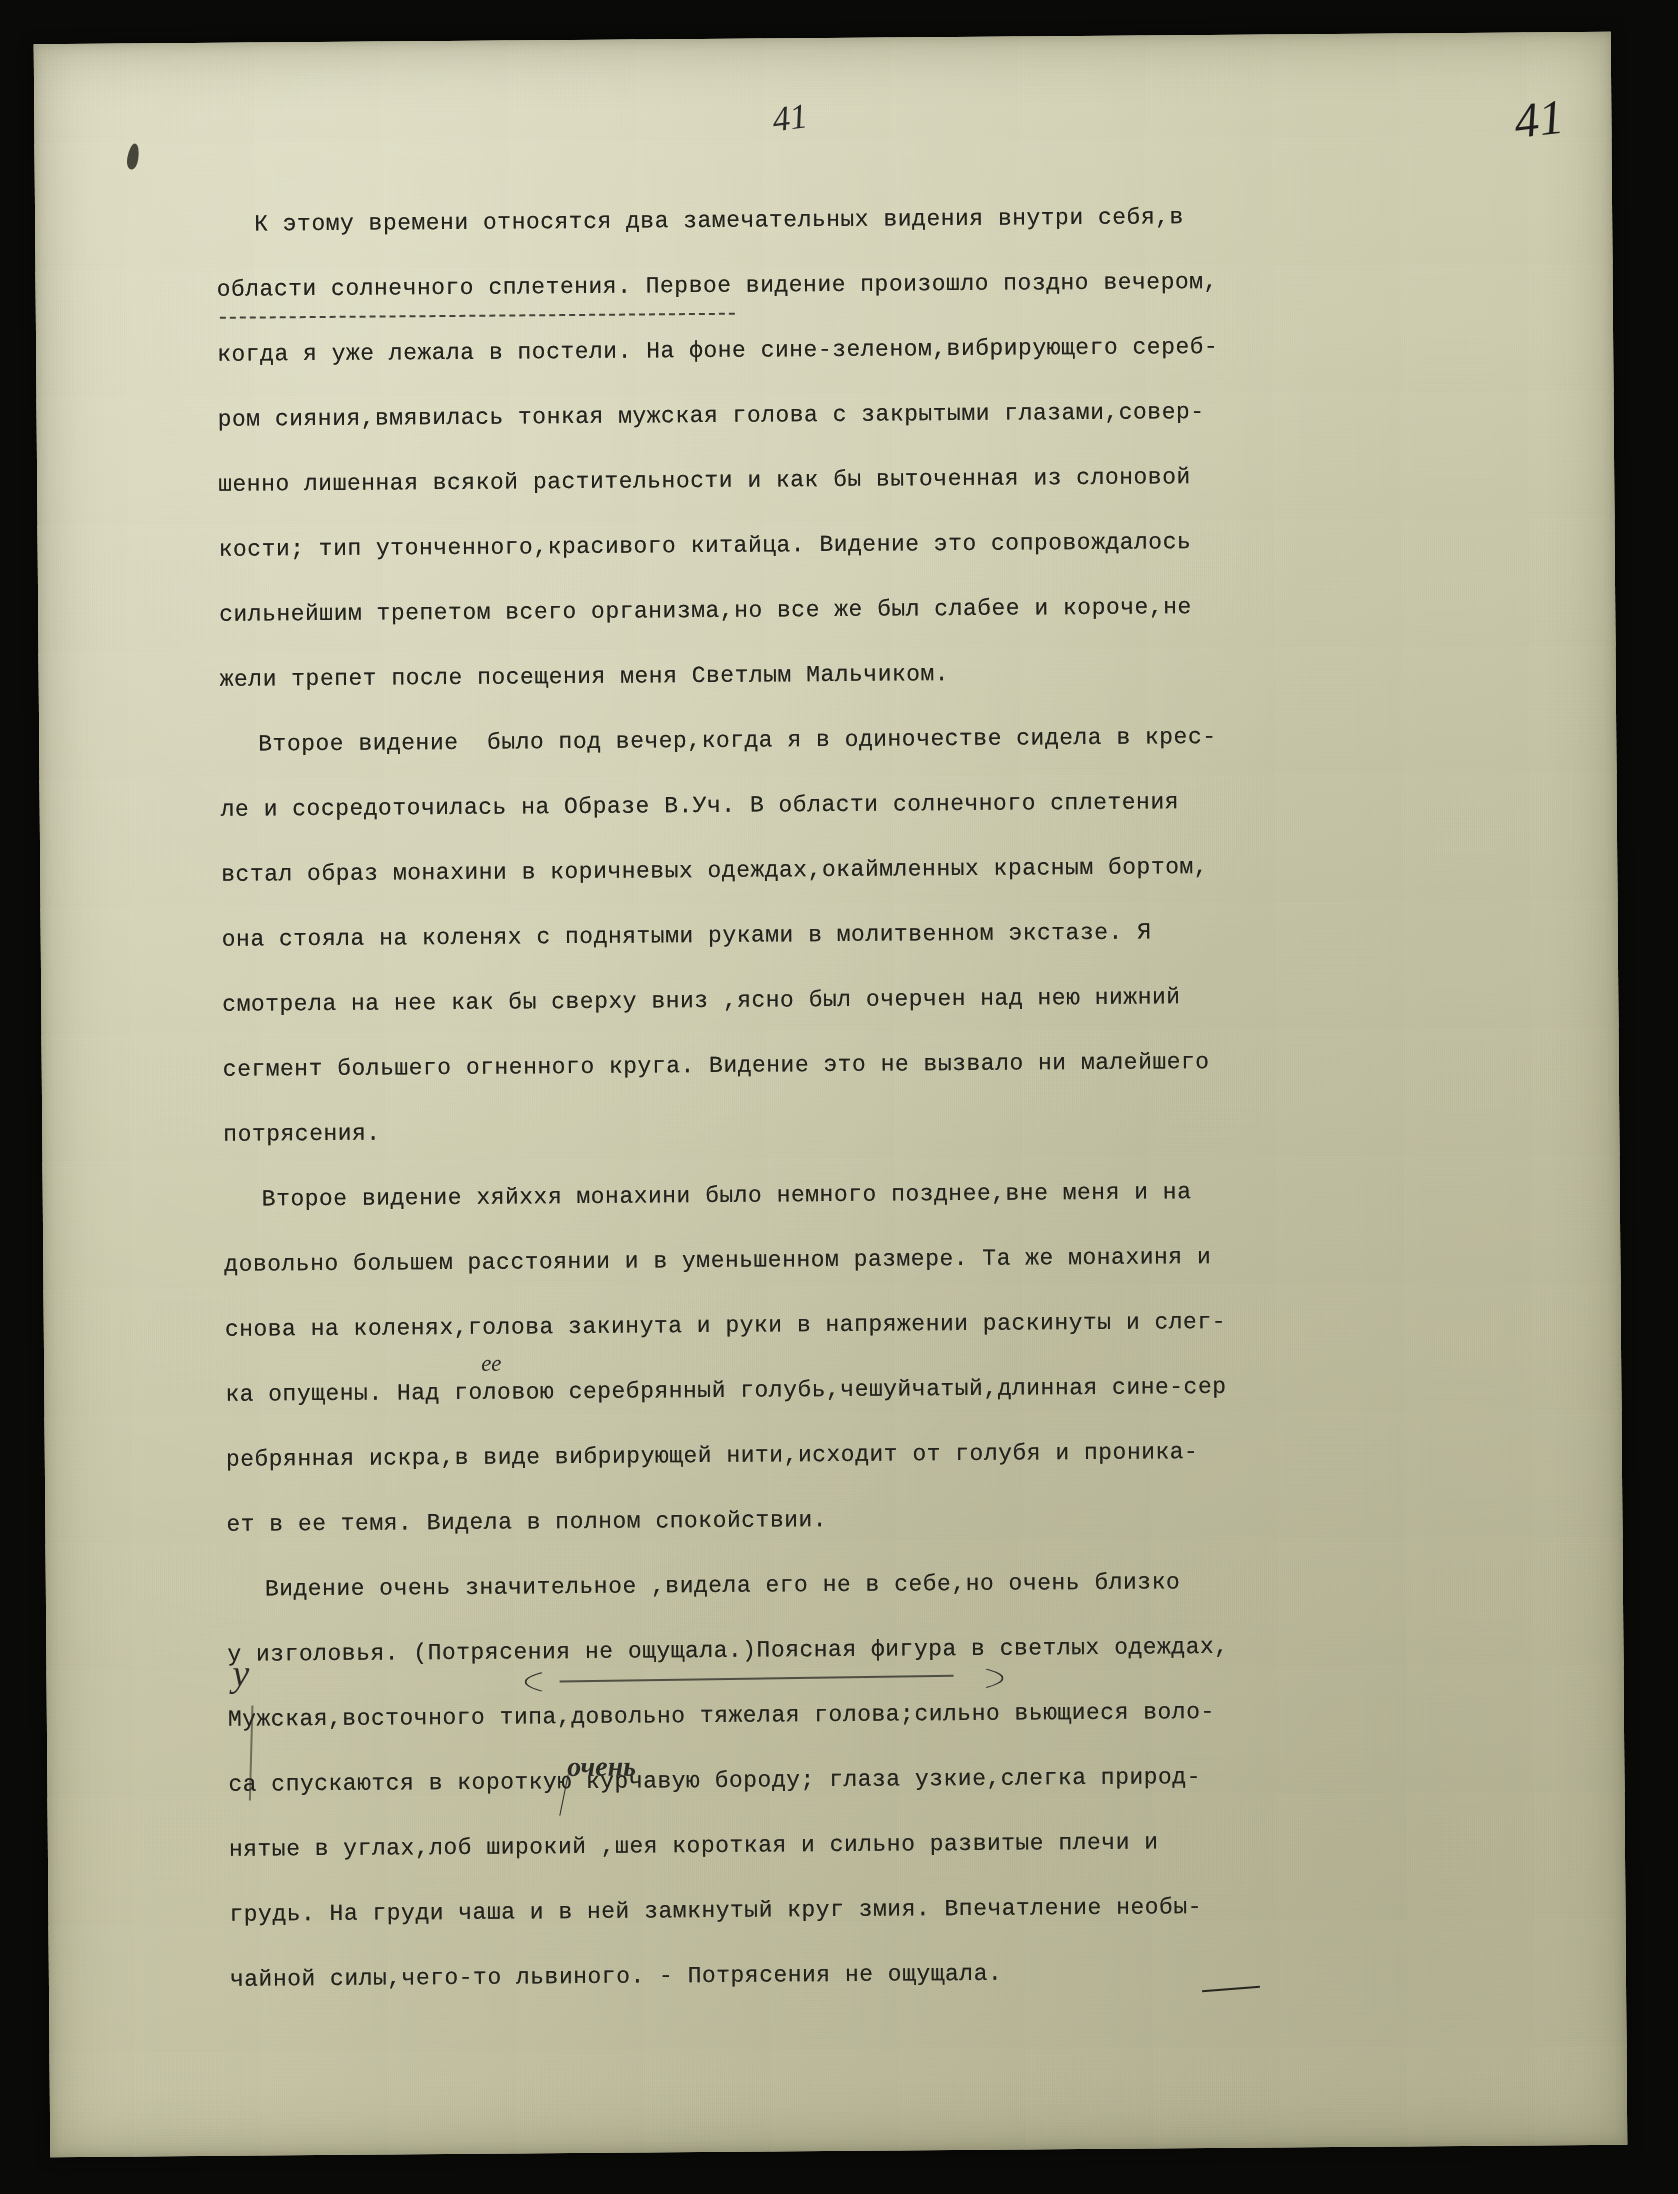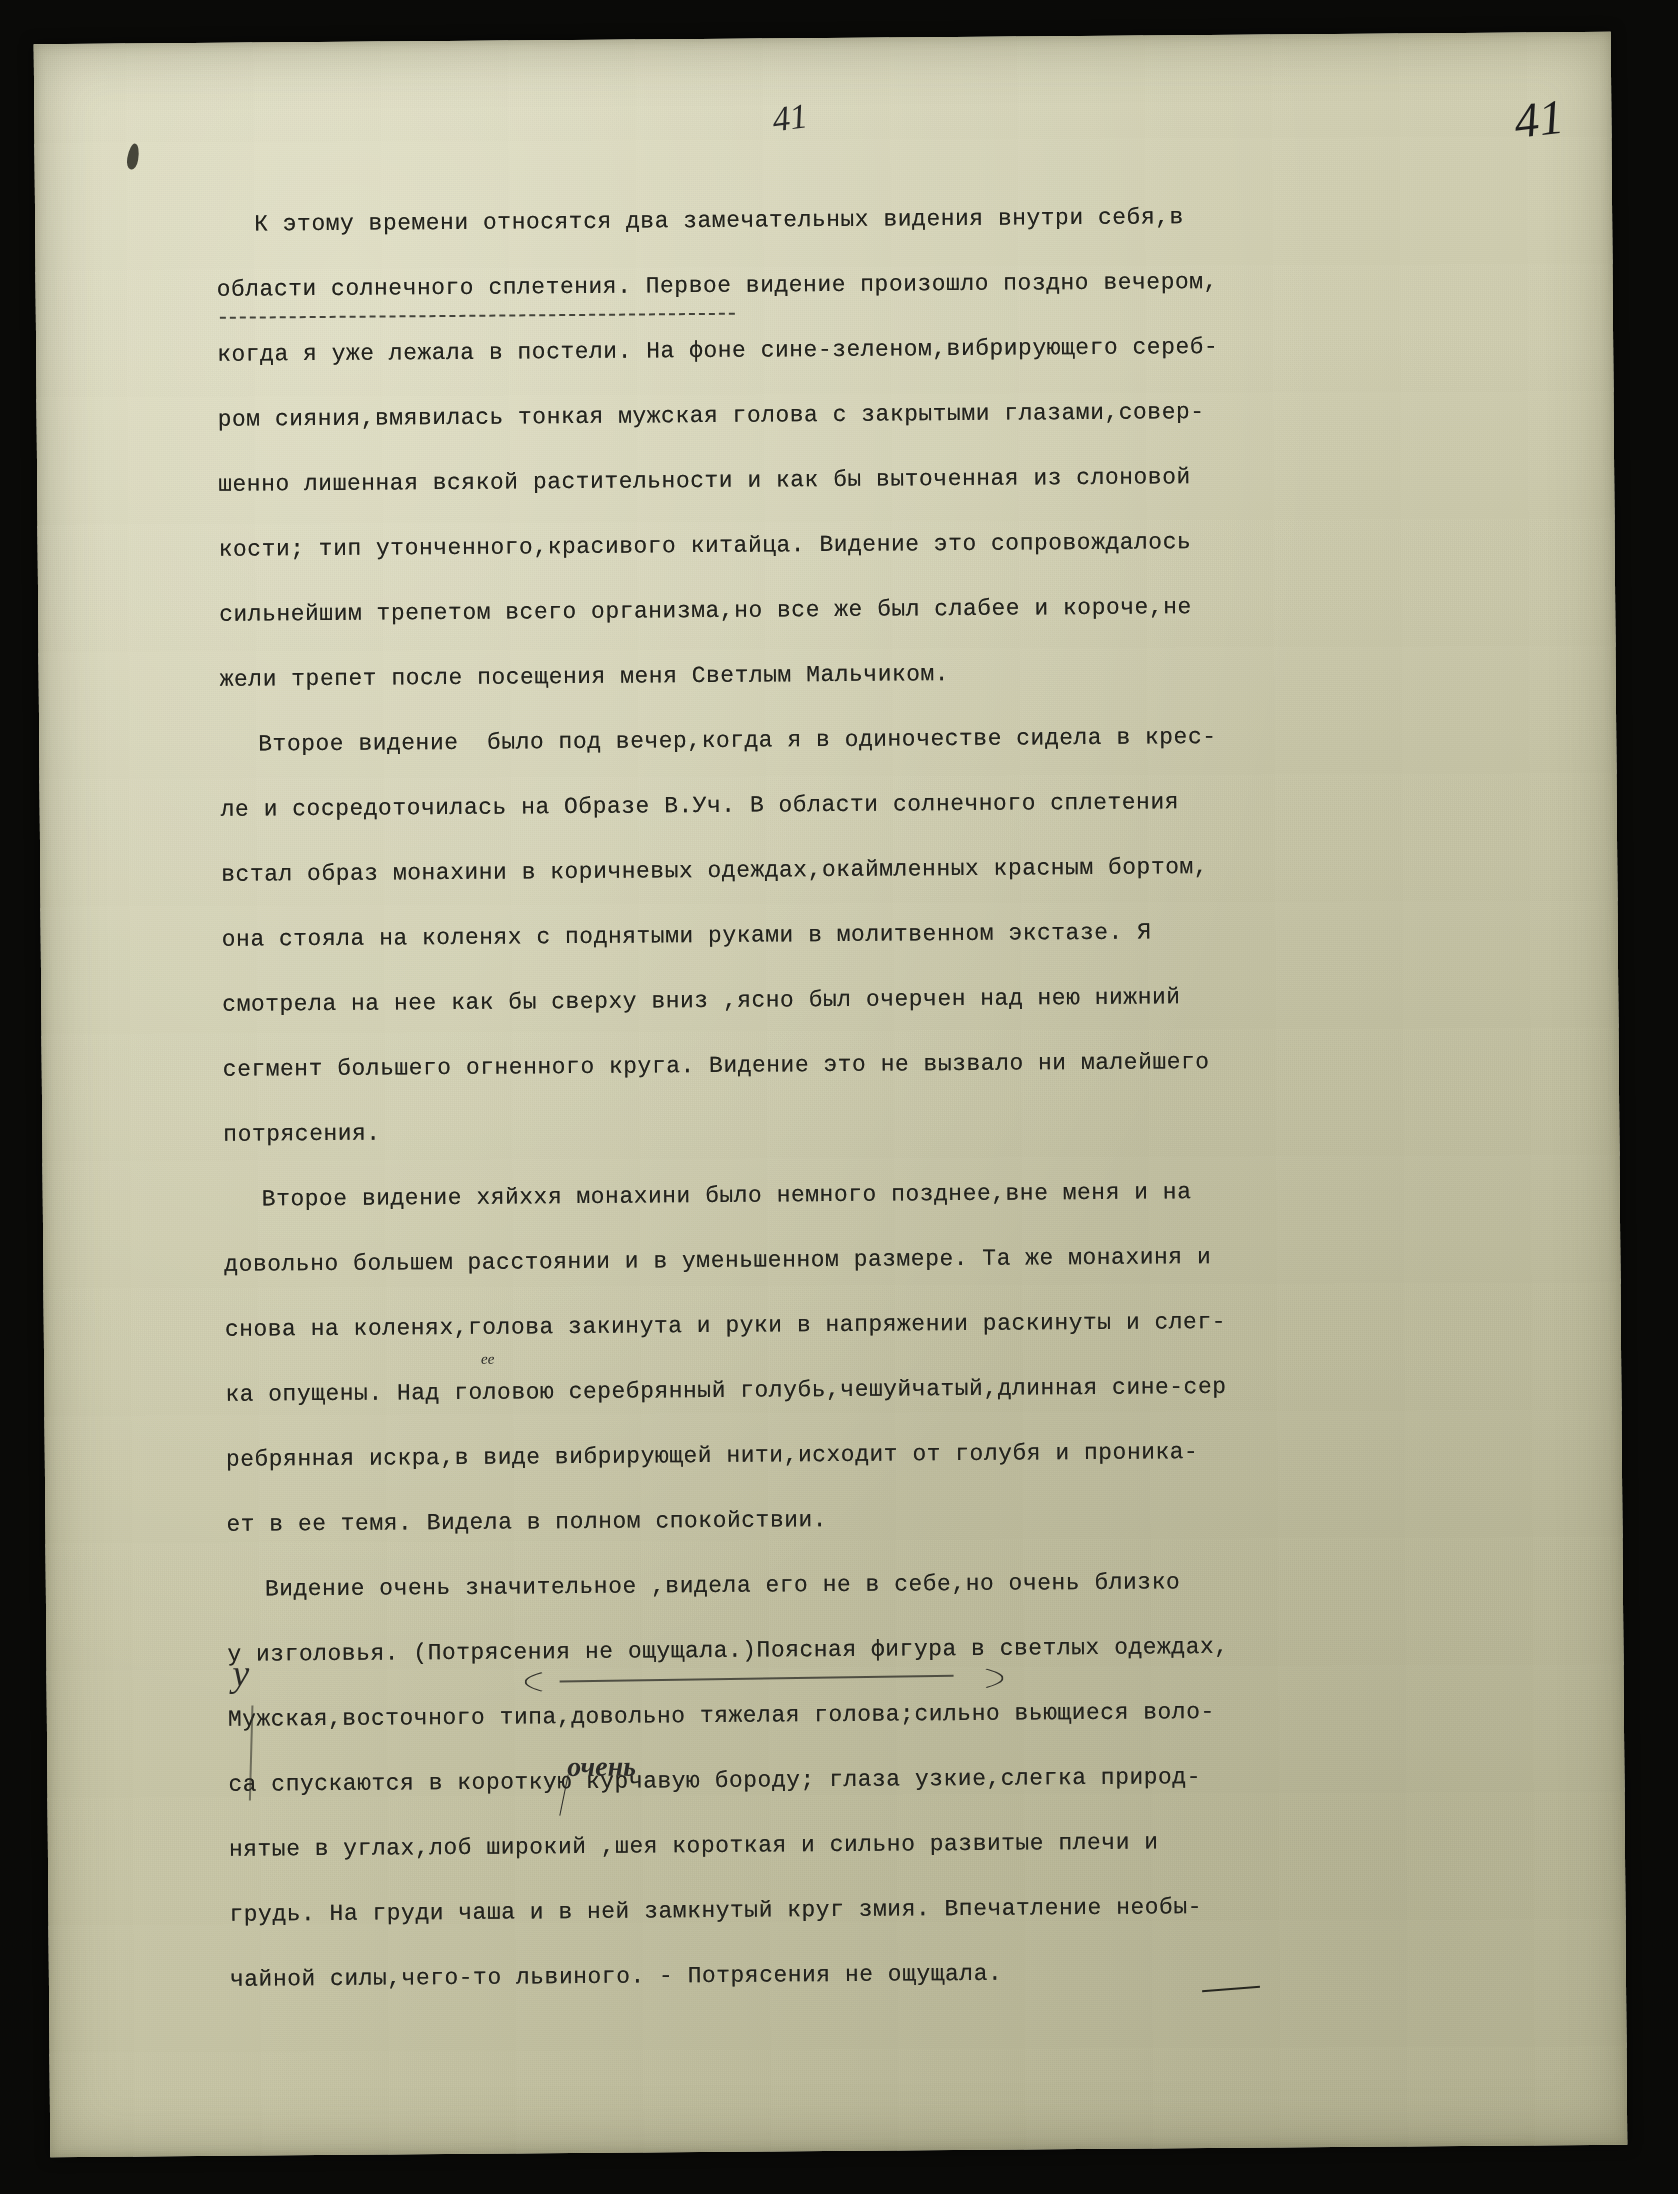--- a/index.html
+++ b/index.html
@@ -128,21 +128,21 @@
     top: 274px;
     width: 515px;
     height: 0;
     border-top: 2.7px dashed #2a2a24;
     opacity: 0.85;
   }
 
   .hand-ee {
     left: 437px;
     top: 1310px;
-    font-size: 15px;
+    font-size: 23px;
     font-style: italic;
   }
   .hand-ochen {
     left: 520px;
     top: 1711px;
     font-size: 28px;
     font-style: italic;
     font-weight: bold;
   }
   .hand-u {

